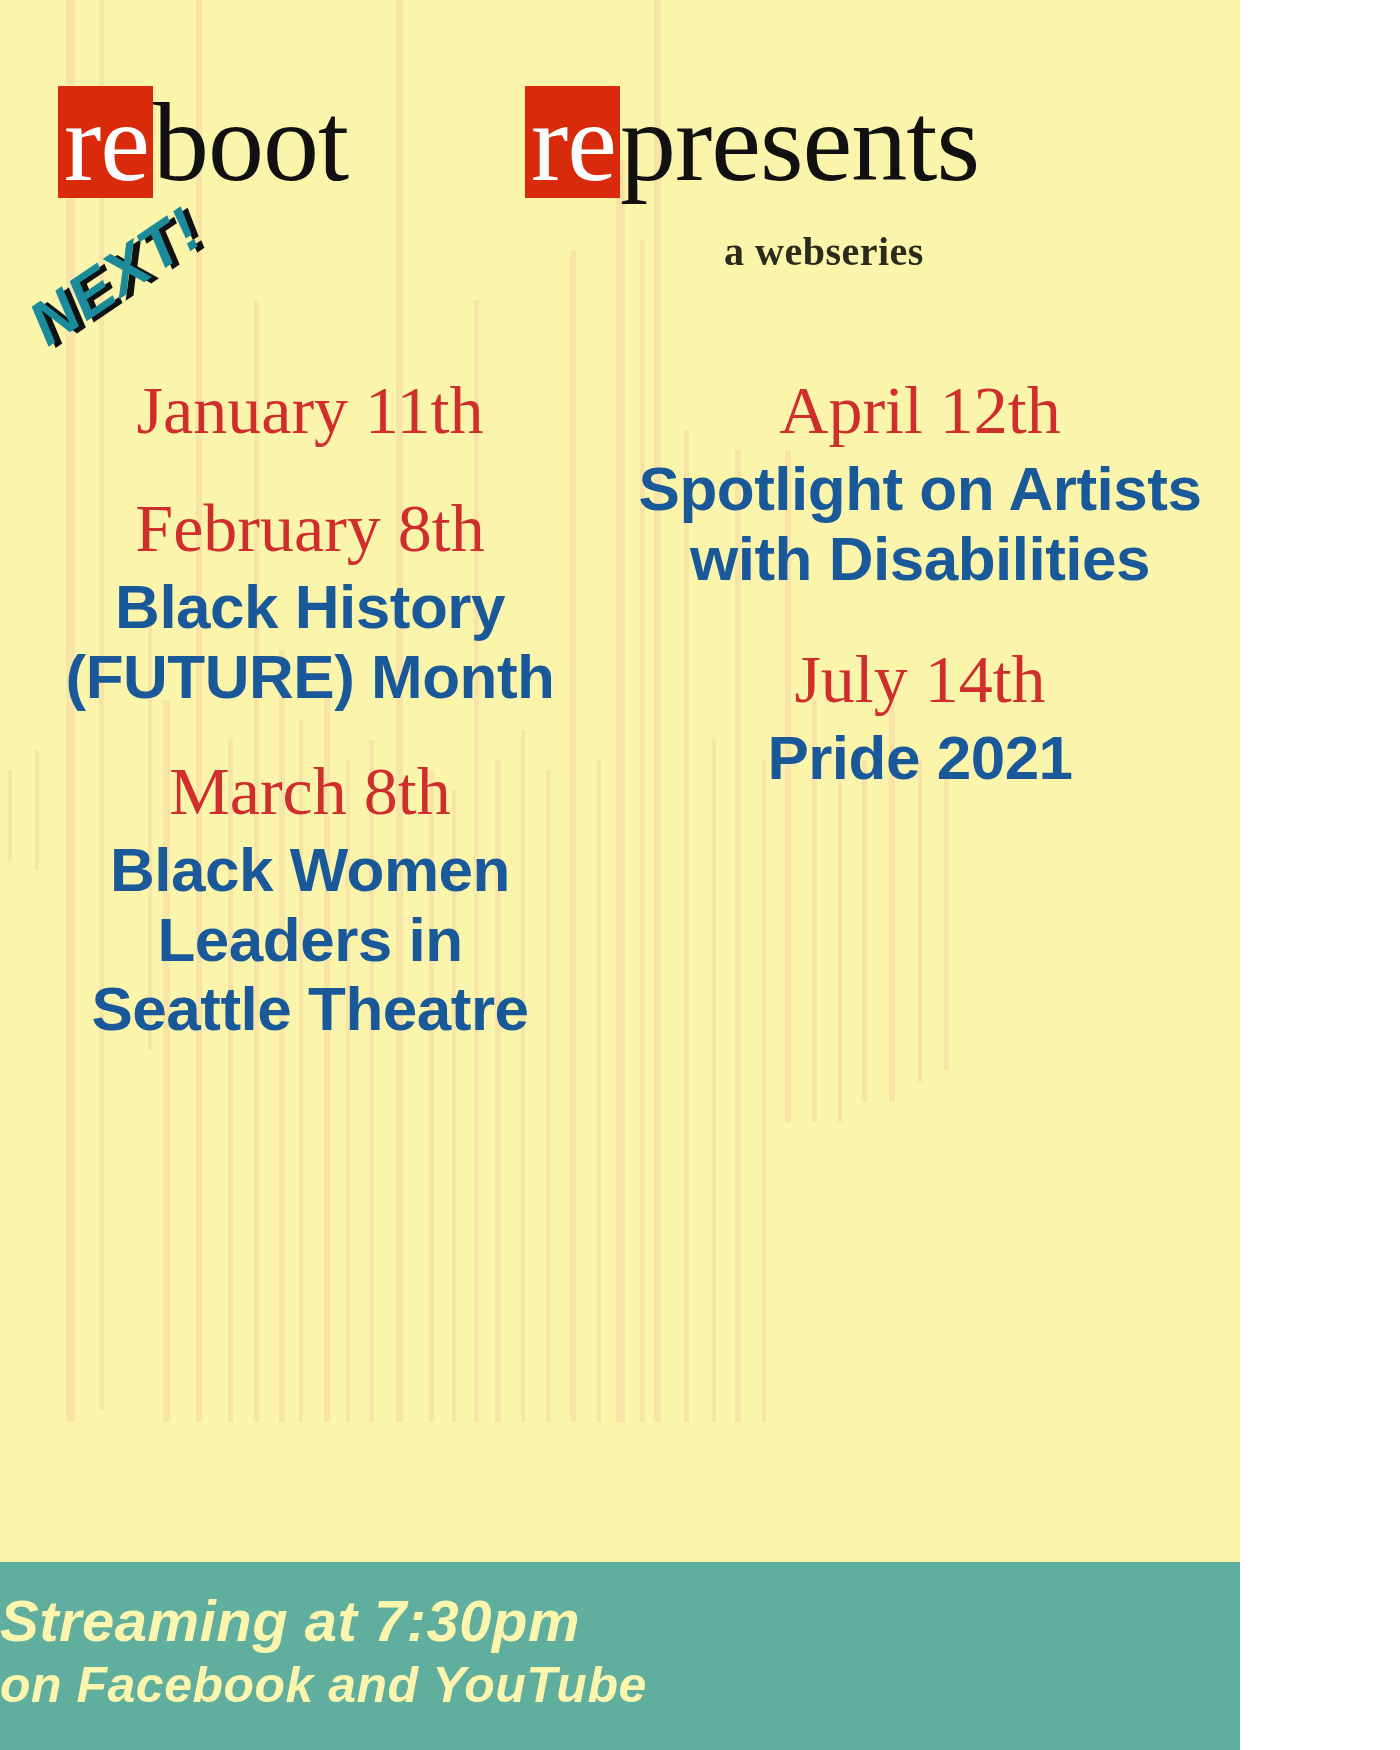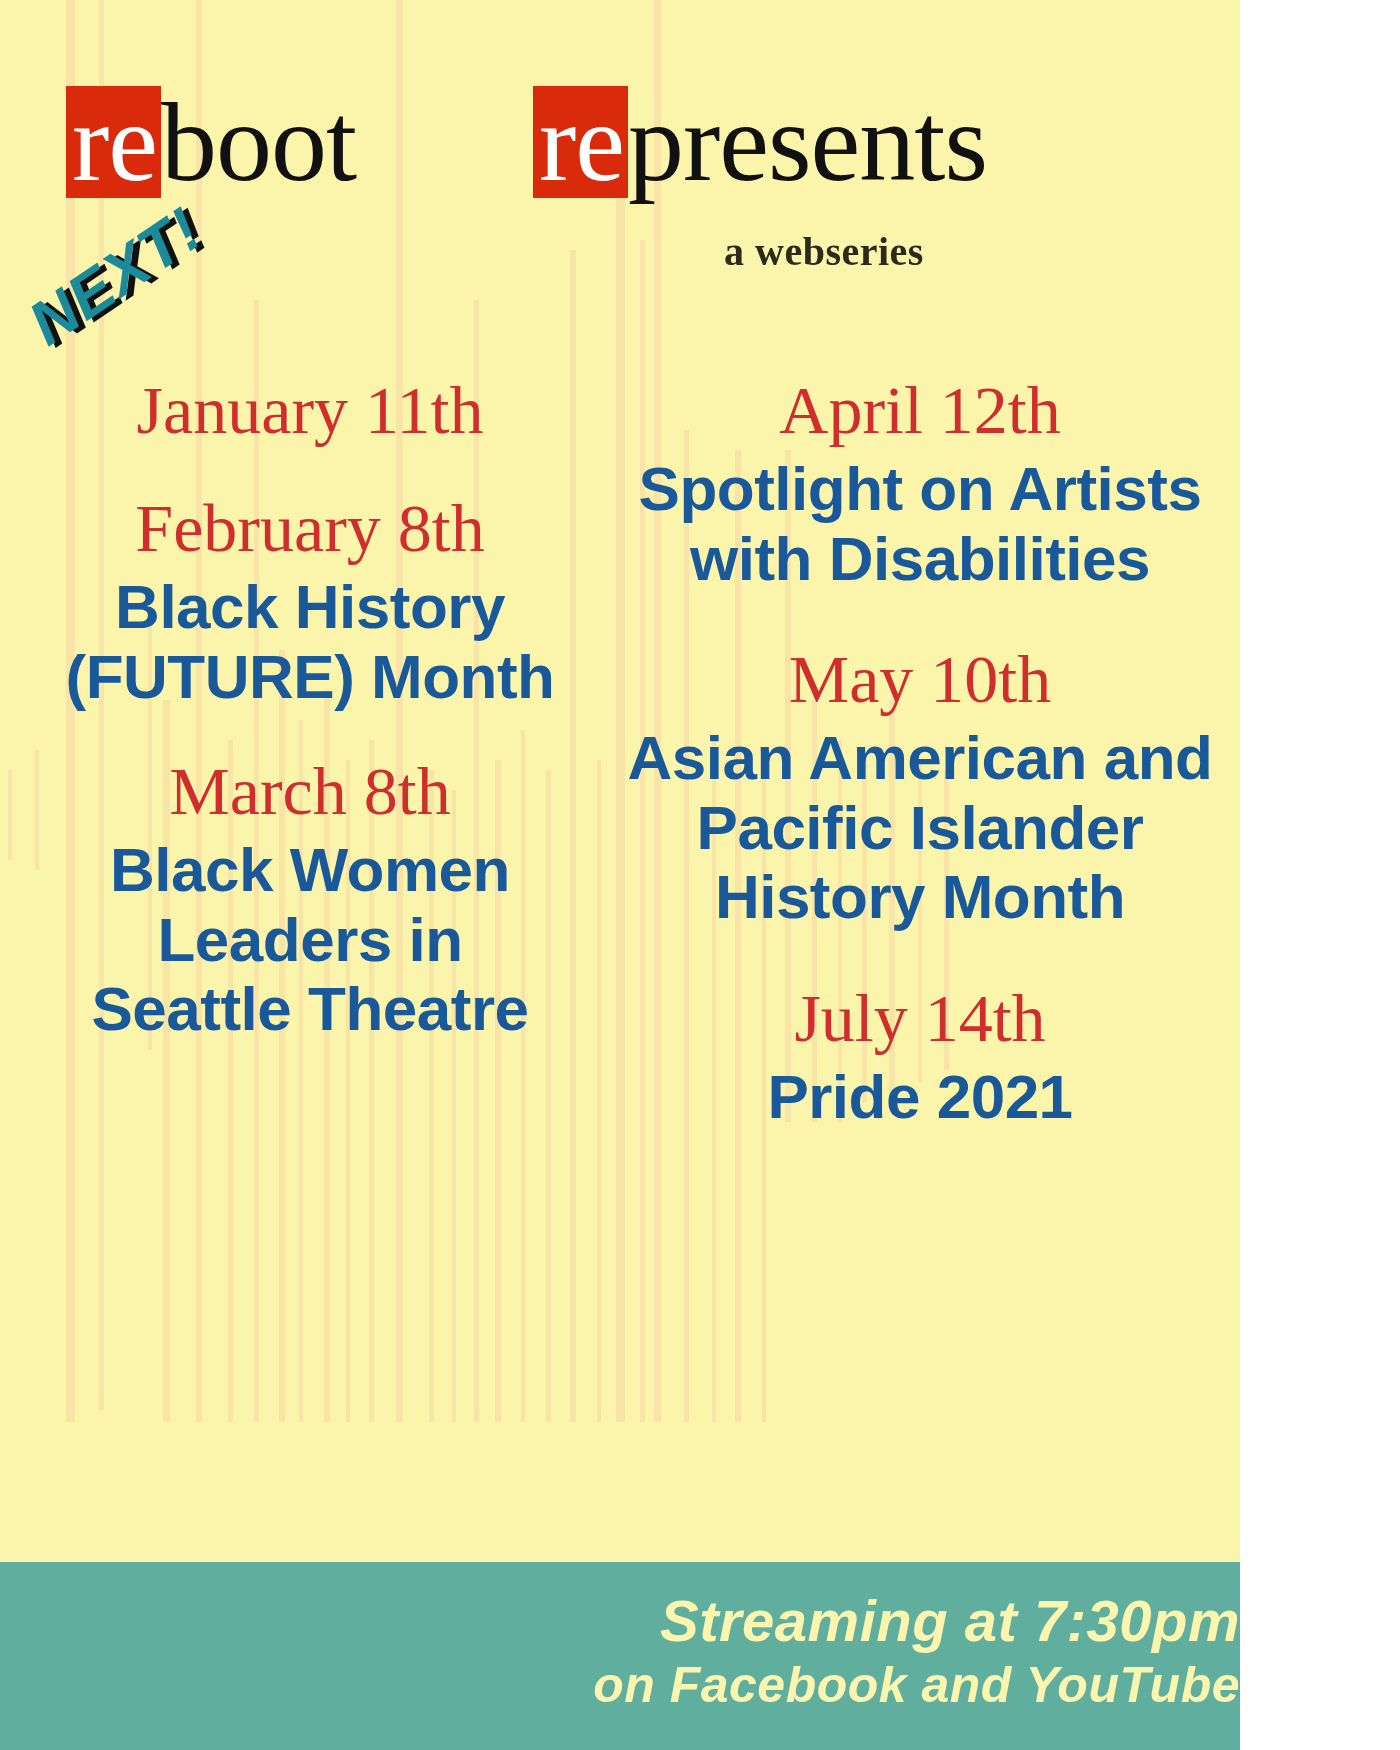--- a/index.html
+++ b/index.html
@@ -27,21 +27,21 @@
   .stripe {
     position: absolute;
     background: #f7e2a6;
     opacity: 0.9;
     pointer-events: none;
   }
 
   
   #logo-row {
     position: absolute;
-    left: 8px;
+    left: 0;
     top: 86px;
     width: 1012px;
     height: 130px;
   }
   .logo-word {
     position: absolute;
     font-family: "Liberation Serif", "DejaVu Serif", serif;
     font-size: 112px;
     line-height: 1;
     color: #111111;
@@ -116,21 +116,21 @@
   }
 
   
   #footer-banner {
     position: absolute;
     left: 0;
     bottom: 0;
     width: 1240px;
     height: 188px;
     background: #5fae9e;
-    text-align: right;
+    text-align: left;
   }
   .footer-line {
     font-family: "Liberation Sans", sans-serif;
     font-weight: 700;
     font-style: italic;
     color: #fbf5ae;
     letter-spacing: 0.5px;
   }
   #footer-line-1 {
     font-size: 58px;
@@ -224,28 +224,20 @@
   <div class="column" id="col-right">
 
     <div class="event">
       <div class="event-date">April 12th</div>
       <div class="event-title">
         <div>Spotlight on Artists</div>
         <div>with Disabilities</div>
       </div>
     </div>
 
-    <div class="event">
-      <div class="event-date">May 10th</div>
-      <div class="event-title">
-        <div>Asian American and</div>
-        <div>Pacific Islander</div>
-        <div>History Month</div>
-      </div>
-    </div>
 
     <div class="event">
       <div class="event-date">July 14th</div>
       <div class="event-title">
         <div>Pride 2021</div>
       </div>
     </div>
 
   </div>
 

